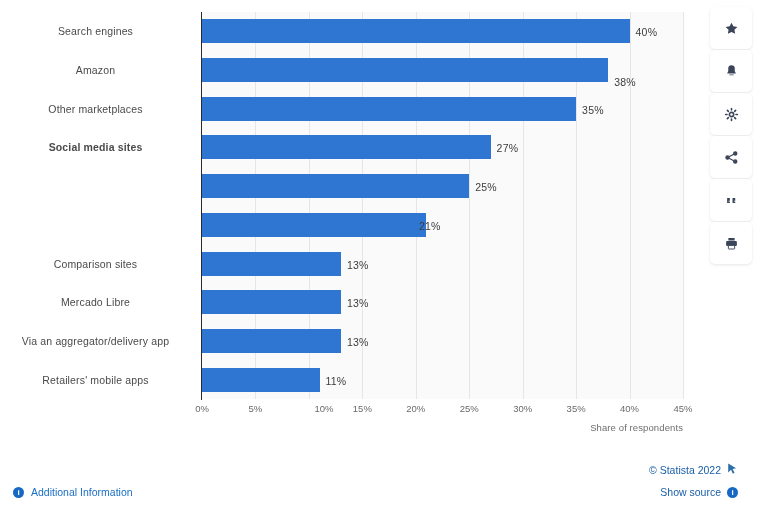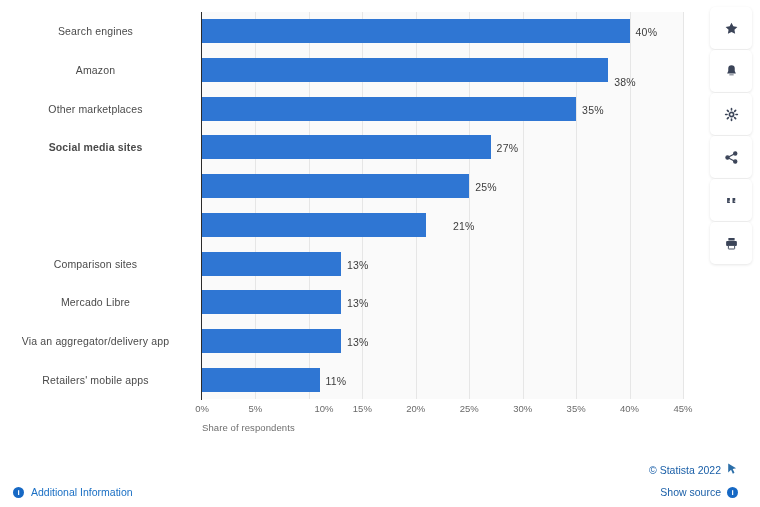--- a/index.html
+++ b/index.html
@@ -100,21 +100,21 @@
     transform: translateX(-50%);
     font-size: 9.5px;
     color: #6a6a6a;
     white-space: nowrap;
   }
   #x-axis-title {
     position: absolute;
     left: 202px;
     top: 422px;
     width: 481px;
-    text-align: left;
+    text-align: right;
     font-size: 9.5px;
     color: #6e6e6e;
     letter-spacing: 0.1px;
   }
 
   
   #icon-rail {
     position: absolute;
     right: 8px;
     top: 7px;
@@ -226,21 +226,21 @@
       <div class="bar-value" style="left: 635.556px; top: 26.35px;">40%</div>
       <div class="bar" style="left: 202px; top: 58.05px; width: 406.178px; background: rgb(47, 118, 211);"></div>
       <div class="bar-value" style="left: 614.178px; top: 76px;">38%</div>
       <div class="bar" style="left: 202px; top: 96.75px; width: 374.111px; background: rgb(47, 118, 211);"></div>
       <div class="bar-value" style="left: 582.111px; top: 103.75px;">35%</div>
       <div class="bar" style="left: 202px; top: 135.45px; width: 288.6px; background: rgb(47, 118, 211);"></div>
       <div class="bar-value" style="left: 496.6px; top: 142.45px;">27%</div>
       <div class="bar" style="left: 202px; top: 174.15px; width: 267.222px; background: rgb(47, 118, 211);"></div>
       <div class="bar-value" style="left: 475.222px; top: 181.15px;">25%</div>
       <div class="bar" style="left: 202px; top: 212.85px; width: 224.467px; background: rgb(47, 118, 211);"></div>
-      <div class="bar-value" style="left: 453px; top: 219.85px;">21%</div>
+      <div class="bar-value" style="left: 419px; top: 219.85px;">21%</div>
       <div class="bar" style="left: 202px; top: 251.55px; width: 138.956px; background: rgb(47, 118, 211);"></div>
       <div class="bar-value" style="left: 346.956px; top: 258.55px;">13%</div>
       <div class="bar" style="left: 202px; top: 290.25px; width: 138.956px; background: rgb(47, 118, 211);"></div>
       <div class="bar-value" style="left: 346.956px; top: 297.25px;">13%</div>
       <div class="bar" style="left: 202px; top: 328.95px; width: 138.956px; background: rgb(47, 118, 211);"></div>
       <div class="bar-value" style="left: 346.956px; top: 335.95px;">13%</div>
       <div class="bar" style="left: 202px; top: 367.65px; width: 117.578px; background: rgb(47, 118, 211);"></div>
       <div class="bar-value" style="left: 325.578px; top: 374.65px;">11%</div>
     </div>
 

